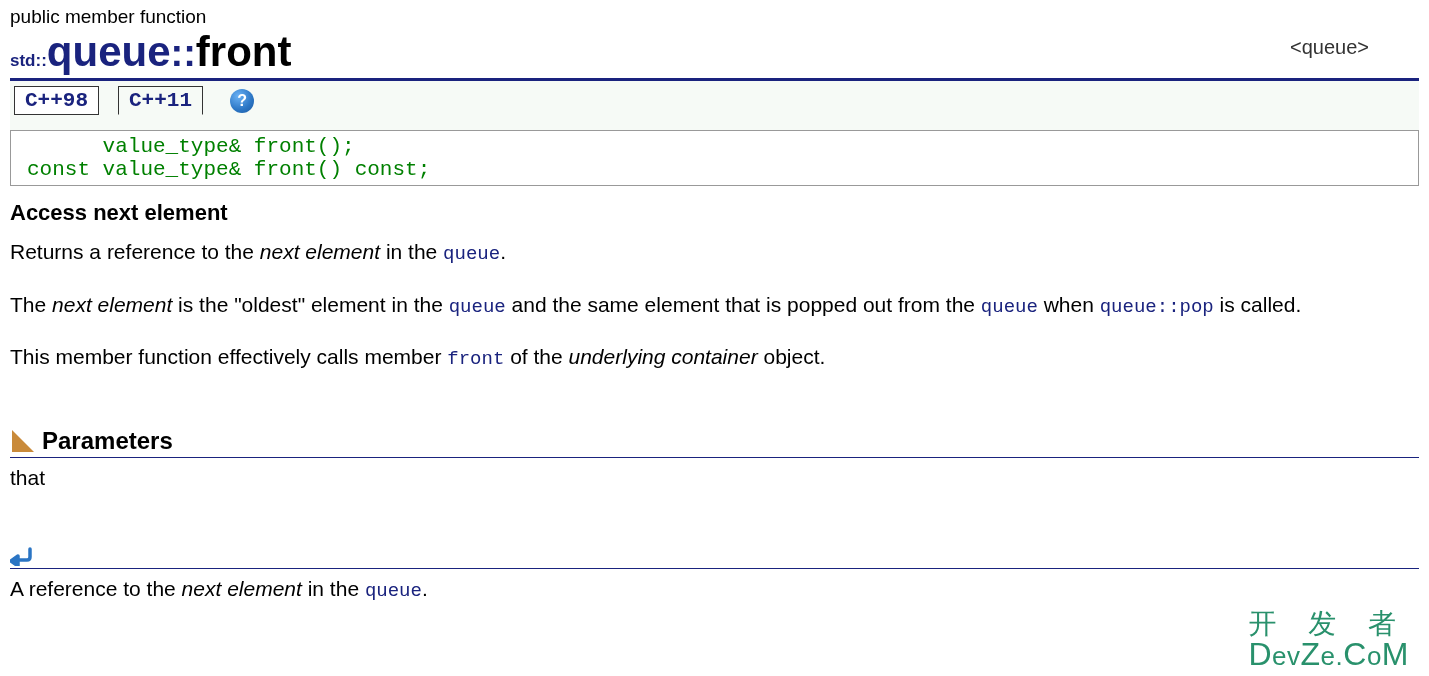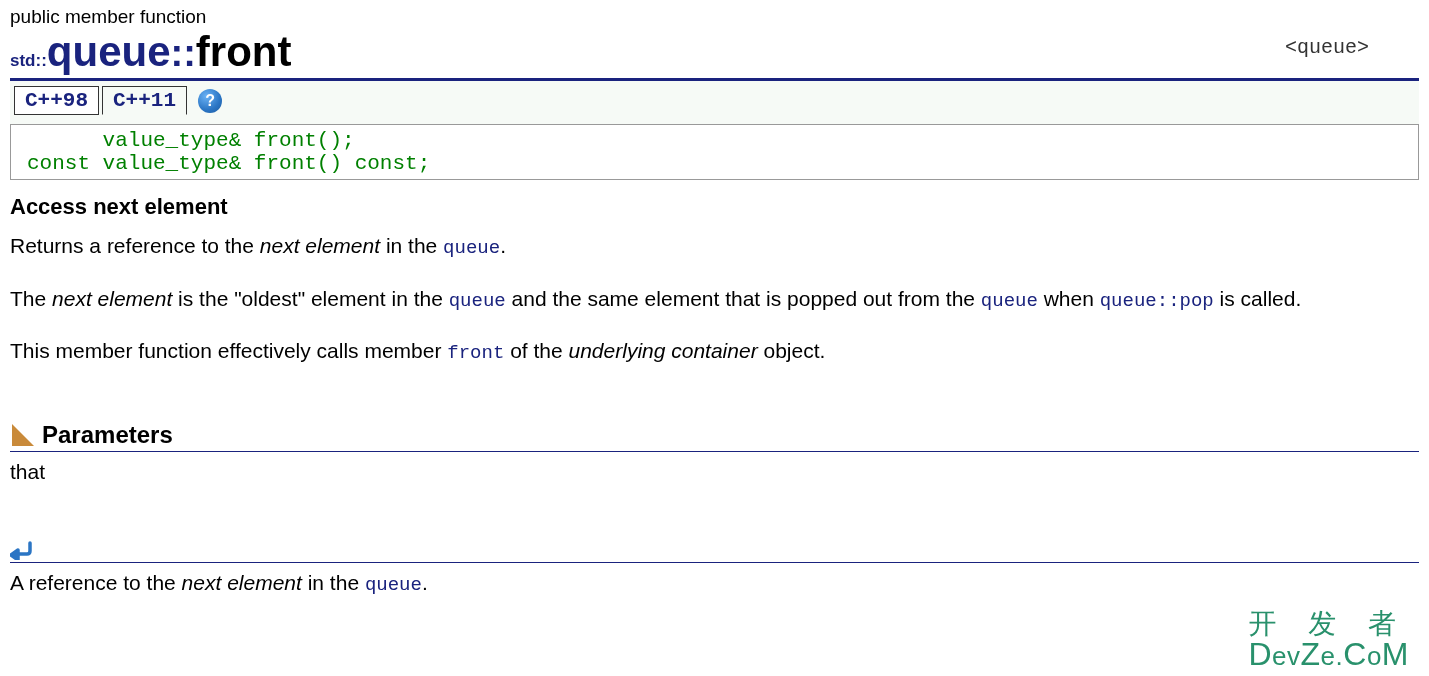--- a/index.html
+++ b/index.html
@@ -17,21 +17,21 @@
       min-height: 676px;
     }
     .tag-label {
       font-size: 19px;
       color: #000;
     }
     .top-right-tag {
       position: absolute;
       top: 36px;
       right: 60px;
-      font-family: Liberation Mono, monospace;
+      font-family: Liberation Sans, sans-serif;
       font-size: 20px;
       color: #333;
     }
     .title-row {
       margin-top: 0px;
       display: flex;
       align-items: baseline;
       border-bottom: 3px solid #1a237e;
       padding-bottom: 2px;
     }
@@ -55,22 +55,22 @@
     }
     .funcname {
       color: #000;
       font-weight: bold;
       font-size: 42px;
       font-family: Verdana, Arial, sans-serif;
     }
     .tabs-row {
       display: flex;
       align-items: center;
-      padding: 5px 0 10px 4px;
-      gap: 3px;
+      padding: 5px 0 16px 4px;
+      gap: 19px;
       background: #f6faf6;
     }
     .tab {
       border: 1px solid #333;
       padding: 2px 10px;
       font-family: "Courier New", monospace;
       font-size: 21px;
       color: #1a237e;
       font-weight: bold;
       background: #fff;

